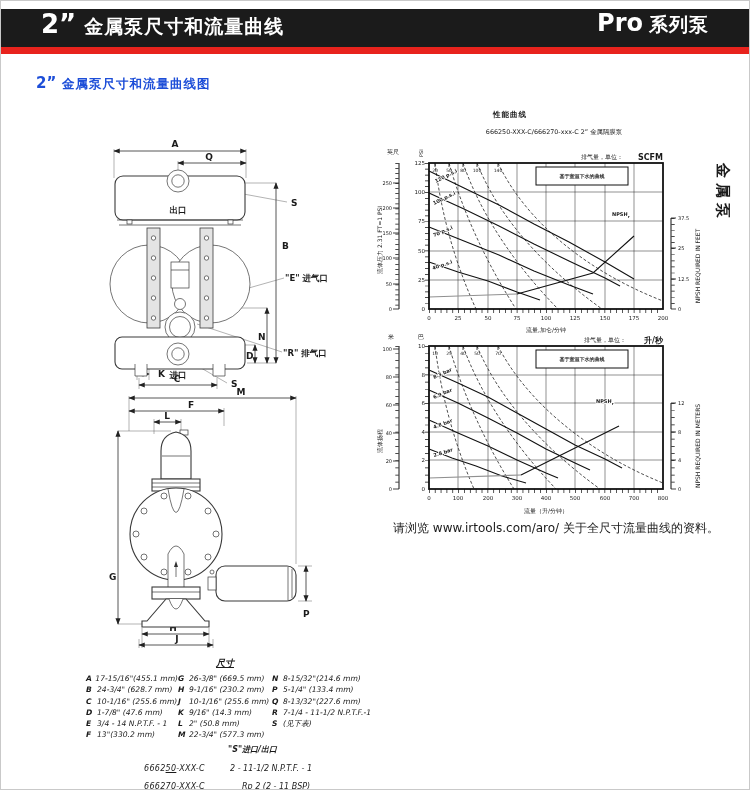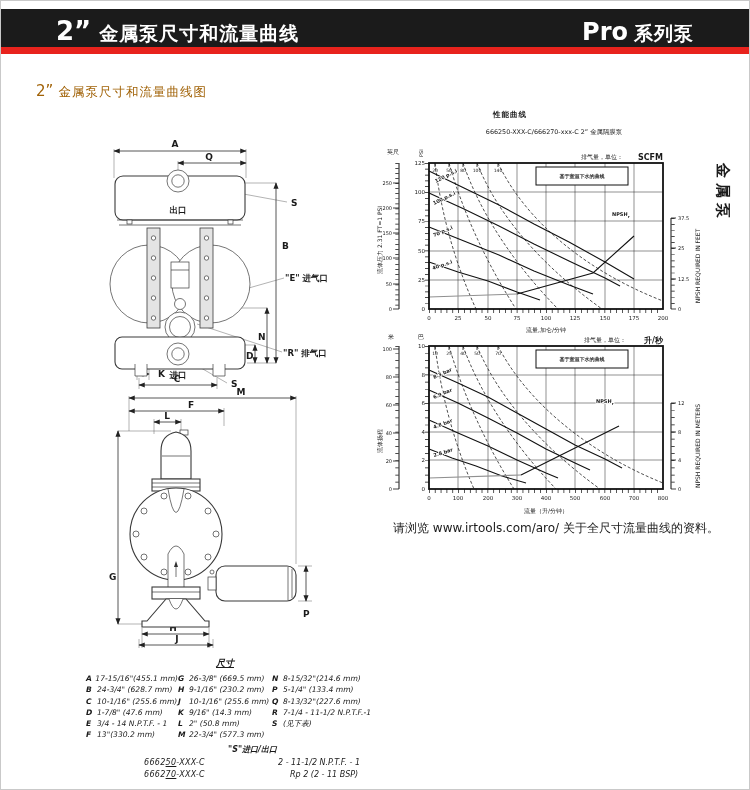--- a/index.html
+++ b/index.html
@@ -1,24 +1,24 @@
 <!DOCTYPE html>
 <html><head>
 <meta charset="utf-8">
 <style>
   html,body{margin:0;padding:0;background:#fff;}
   .page{position:relative;width:748px;height:788px;border:1px solid #c9c9c9;background:#fff;
         font-family:"DejaVu Sans","Liberation Sans",sans-serif;color:#1a1a1a;overflow:hidden;}
   
-  .hdr{position:absolute;left:0;top:8px;width:100%;height:38px;background:#1b1b1b;display:flex;align-items:flex-end;justify-content:space-between;padding:0 55px;box-sizing:border-box;color:#fff;}
+  .hdr{position:absolute;left:0;top:8px;width:100%;height:38px;background:#1b1b1b;display:flex;align-items:flex-start;justify-content:space-between;padding:0 40px;box-sizing:border-box;color:#fff;}
   .hdr .num{font-size:26px;font-weight:bold;margin-right:8px;}
   .hdr .t{font-size:19px;font-weight:bold;letter-spacing:1px;}
   .hdr .pro{font-size:24px;font-weight:bold;margin-right:6px;}
   .redbar{position:absolute;left:0;top:46px;width:100%;height:7px;background:#e8231d;}
-  .sec{position:absolute;left:35px;top:80px;color:#a16207;font-weight:normal;}
+  .sec{position:absolute;left:35px;top:72px;color:#1d4ed8;font-weight:bold;}
   .sec .n{font-size:15px;}
   .sec .t{font-size:12.5px;letter-spacing:1px;}
   .side-tab{position:absolute;left:712px;top:162px;writing-mode:vertical-rl;text-orientation:sideways;font-size:15px;font-weight:bold;letter-spacing:5px;}
   
   svg{position:absolute;overflow:visible;}
   svg text{font-family:"DejaVu Sans","Liberation Sans",sans-serif;fill:#1a1a1a;}
   .dimline{stroke:#2b2b2b;stroke-width:0.8;fill:none;}
   .ext{stroke:#555;stroke-width:0.45;fill:none;}
   .body-ln{stroke:#3a3a3a;stroke-width:1.1;fill:#fff;}
   .body-th{stroke:#3a3a3a;stroke-width:0.7;fill:#fff;}
@@ -44,21 +44,21 @@
   .dims{position:absolute;left:85px;top:657px;width:330px;font-size:7.6px;line-height:11.2px;font-style:italic;}
   .dims-title{text-align:left;margin-left:130px;font-size:9px;font-weight:bold;text-decoration:underline;margin-bottom:4px;}
   .dims-cols{display:flex;}
   .dcol{display:flex;flex-direction:column;}
   .dcol1{width:92px;} .dcol2{width:94px;} .dcol3{width:120px;}
   .drow{display:flex;}
   .dk{width:11px;font-weight:bold;}
   .dv{white-space:nowrap;}
   .s-sec{margin-top:4px;font-size:8px;}
   .s-title{margin-left:142px;font-weight:bold;}
-  .s-row{display:flex;margin-top:1px;gap:48px;}
+  .s-row{display:flex;margin-top:7px;}
   .s-model{margin-left:58px;width:86px;letter-spacing:0.3px;}
   .u{text-decoration:underline;}
   .footnote{position:absolute;left:390px;top:519px;width:330px;text-align:center;font-size:12px;}
 </style>
 </head>
 <body>
 
 <div class="page">
 
   <div class="hdr">

